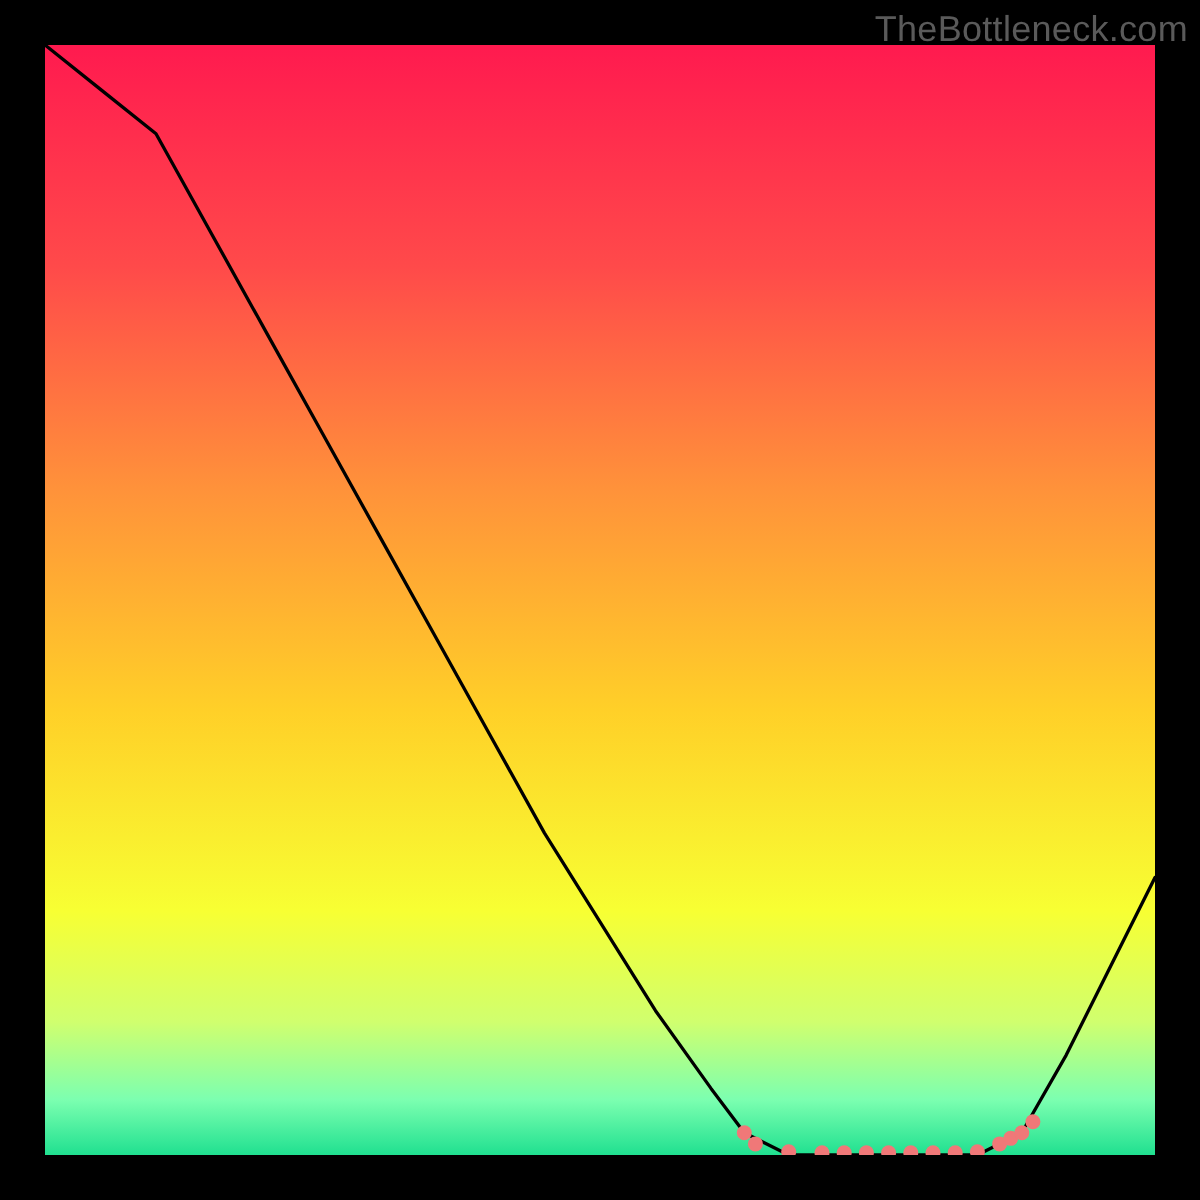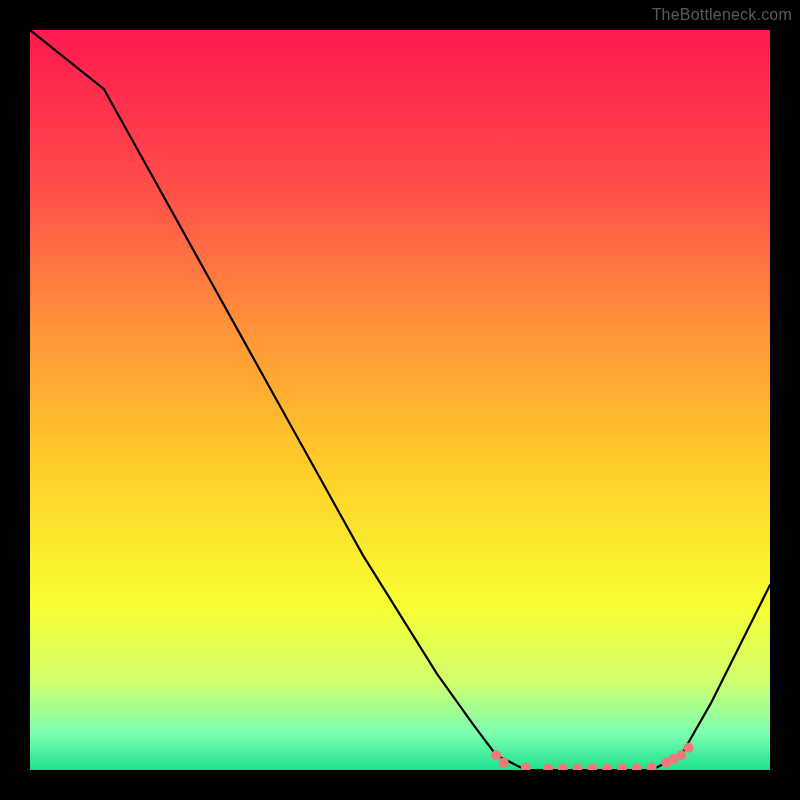--- a/index.html
+++ b/index.html
@@ -1,17 +1,17 @@
 <!DOCTYPE html>
 <html><head>
 <meta charset="utf-8">
 <style>
   * { margin: 0; padding: 0; box-sizing: border-box; }
   body { width: 800px; height: 800px; background: #000; position: relative; overflow: hidden; font-family: Arial, sans-serif; }
-  .attribution { position: absolute; top: 6px; right: 8px; color: #5a5a5a; font-size: 16px; font-weight: 500; letter-spacing: 0.2px; z-index: 10; }
+  .attribution { position: absolute; top: 6px; right: 8px; color: #5a5a5a; font-size: 24px; font-weight: 500; letter-spacing: 0.2px; z-index: 10; }
   .plot-area { position: absolute; left: 30px; top: 30px; width: 740px; height: 740px; }
   svg { display: block; }
 </style>
 </head>
 <body>
 
 <div class="attribution">TheBottleneck.com</div>
 
 <div class="plot-area">
   <svg width="740" height="740" viewBox="0 0 740 740">

